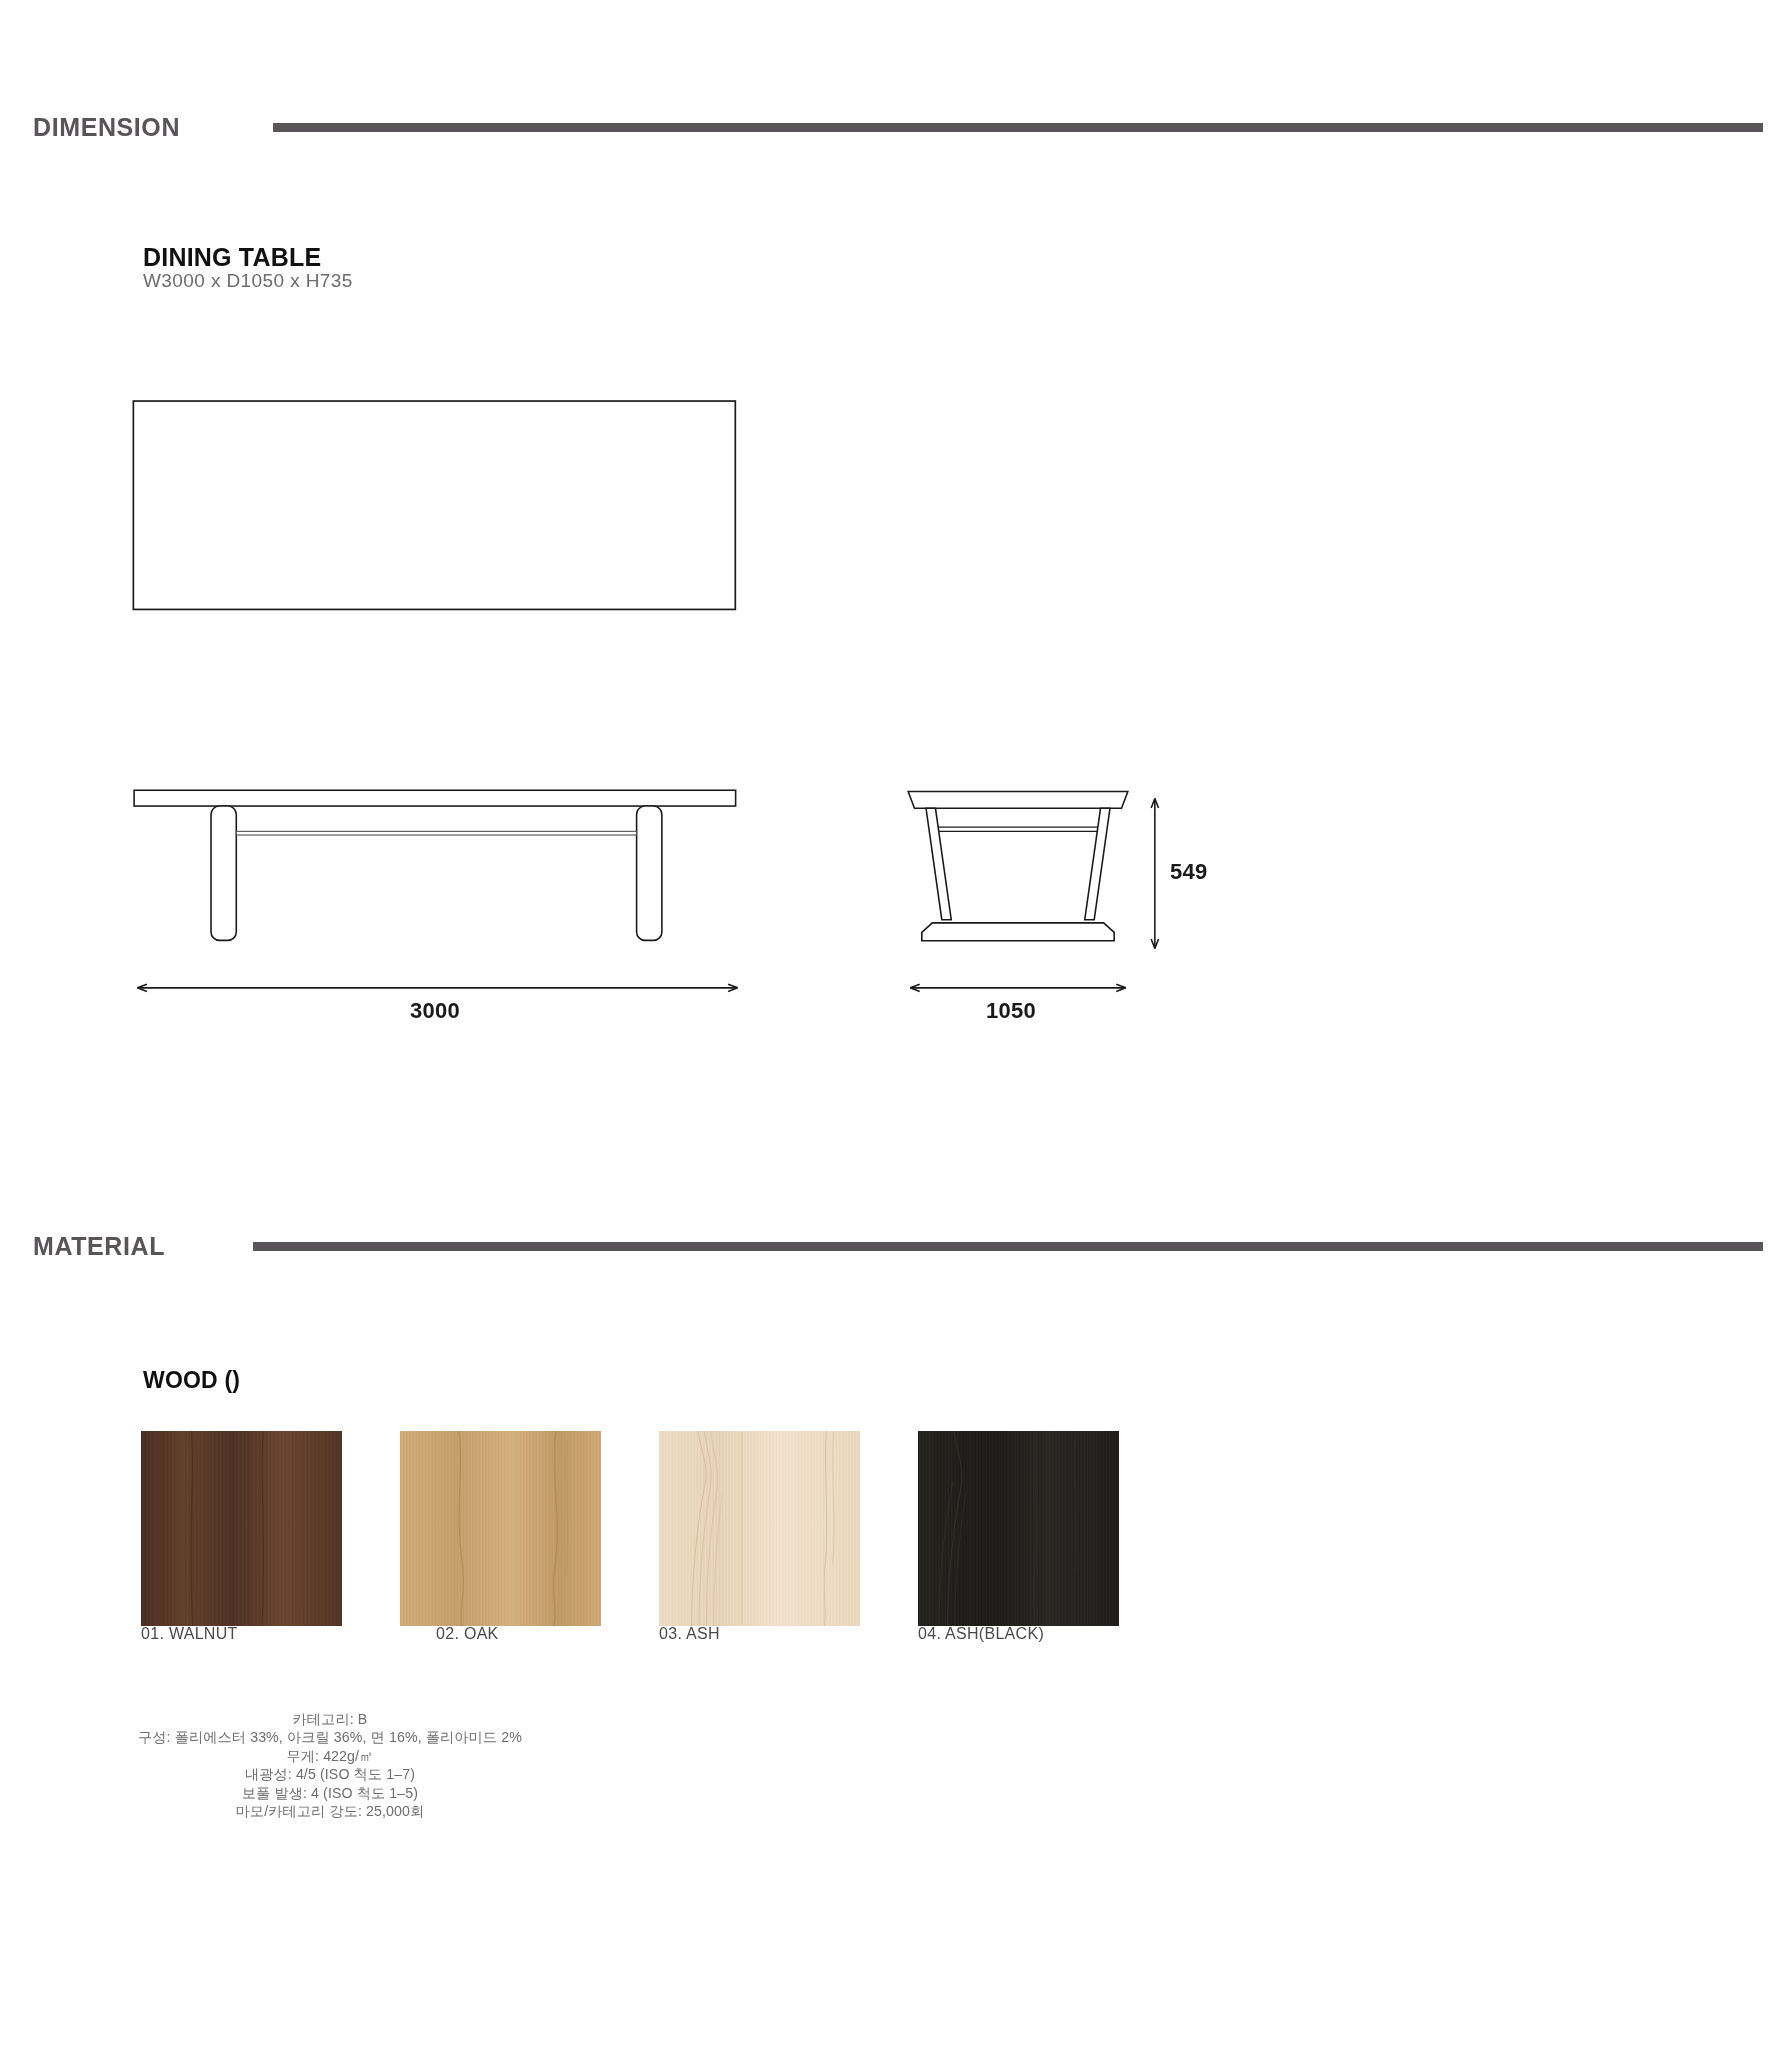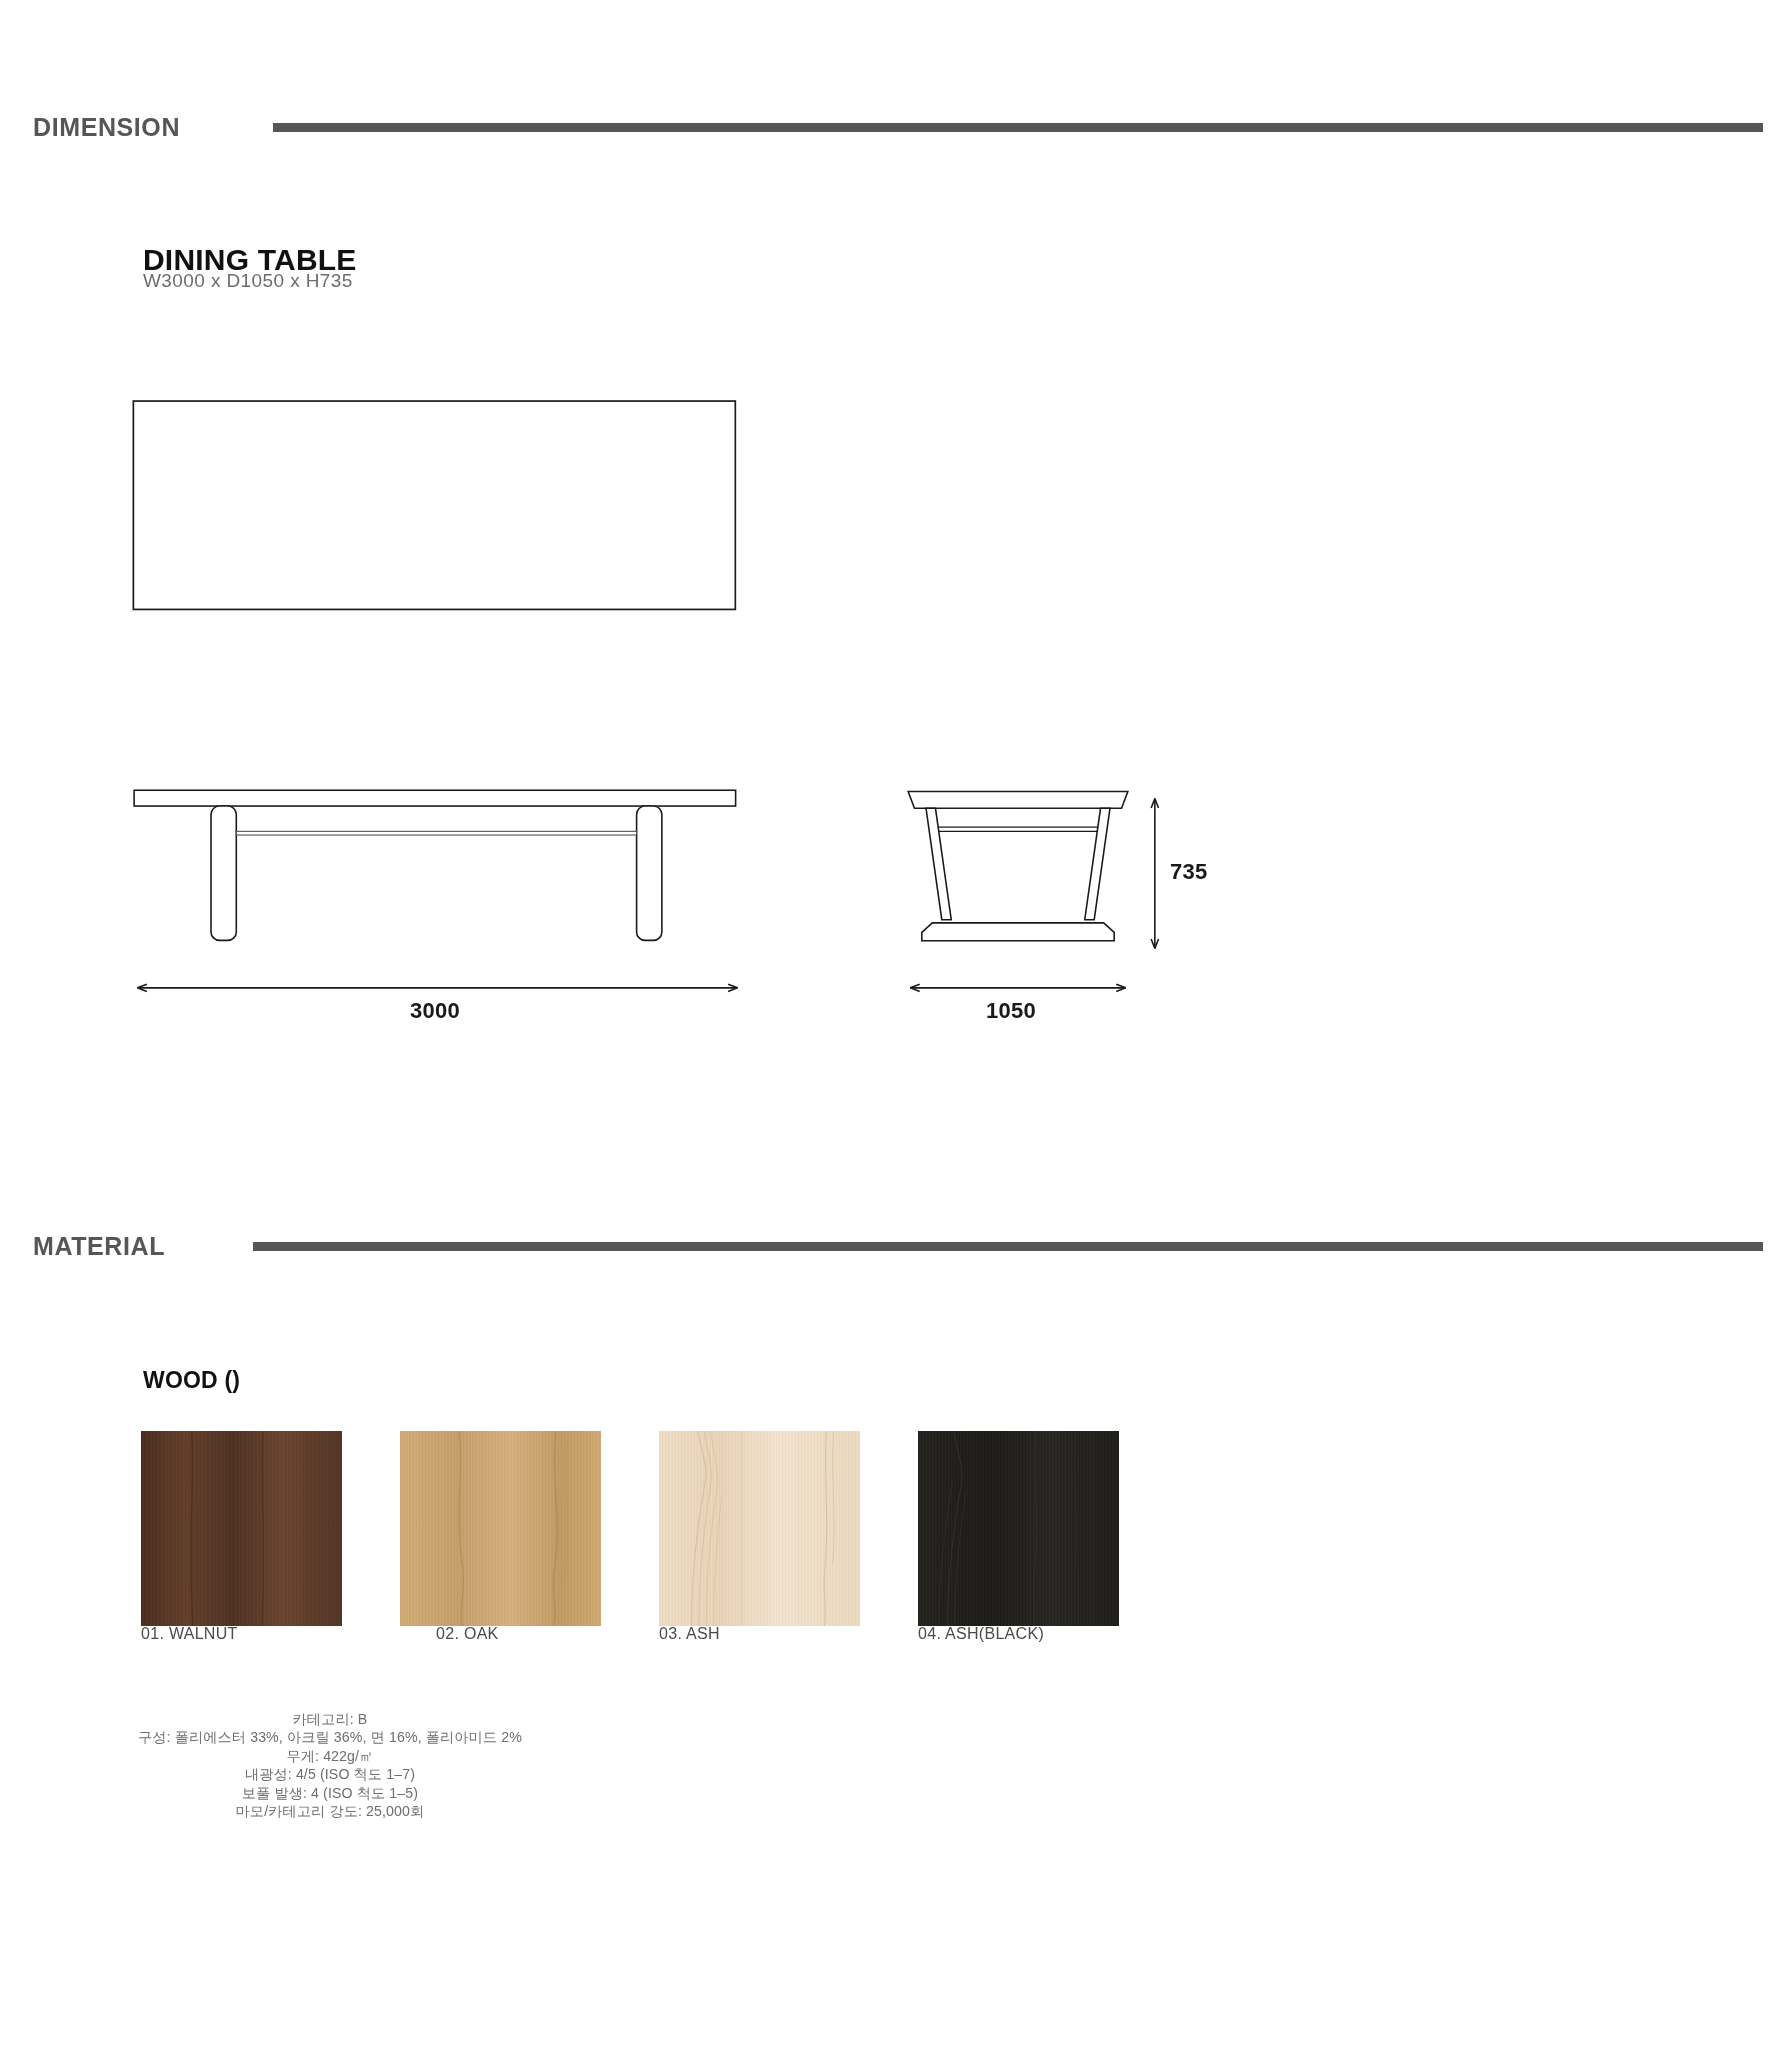--- a/index.html
+++ b/index.html
@@ -17,21 +17,21 @@
   .section-head .label{
     font-size:25px;font-weight:bold;color:#595457;
     letter-spacing:0.6px;white-space:nowrap;
   }
   .section-head .rule{
     height:9px;background:#595457;margin-left:0;
   }
 
   
   .prod-title{
-    position:absolute;font-size:30px;font-weight:bold;color:#111111;
+    position:absolute;font-size:25px;font-weight:bold;color:#111111;
     letter-spacing:0.2px;white-space:nowrap;
   }
   .prod-sub{
     position:absolute;font-size:19px;color:#6c6c6c;
     letter-spacing:0.4px;white-space:nowrap;font-weight:400;
   }
 
   
   .draw{position:absolute;}
 
@@ -125,21 +125,21 @@
 </div>
 <div class="dim-label" style="left:986px;top:998px;">1050</div>
 
 <div class="draw" style="left:1148px;top:793px;">
   <svg width="13.7" height="161" viewBox="0 0 26 305" xmlns="http://www.w3.org/2000/svg">
     <line x1="13" y1="10" x2="13" y2="295" stroke="#1a1a1a" stroke-width="3"></line>
     <path d="M13 10 L6 28 M13 10 L20 28" stroke="#1a1a1a" stroke-width="3" fill="none"></path>
     <path d="M13 295 L6 277 M13 295 L20 277" stroke="#1a1a1a" stroke-width="3" fill="none"></path>
   </svg>
 </div>
-<div class="dim-label" style="left:1170px;top:859px;">735</div>
+<div class="dim-label" style="left:1170px;top:859px;">549</div>
 
 <div class="section-head" style="left:33px;top:1232px;width:1730px;">
   <span class="label">MATERIAL</span>
   <span class="rule" style="width:1533px;margin-left:88px;"></span>
 </div>
 
 <div class="wood-head" style="left:143px;top:1367px;">WOOD ()</div>
 
 <div class="swatch" style="left:141px;top:1431px;">
   <svg viewBox="0 0 382 370" preserveAspectRatio="none" xmlns="http://www.w3.org/2000/svg">

